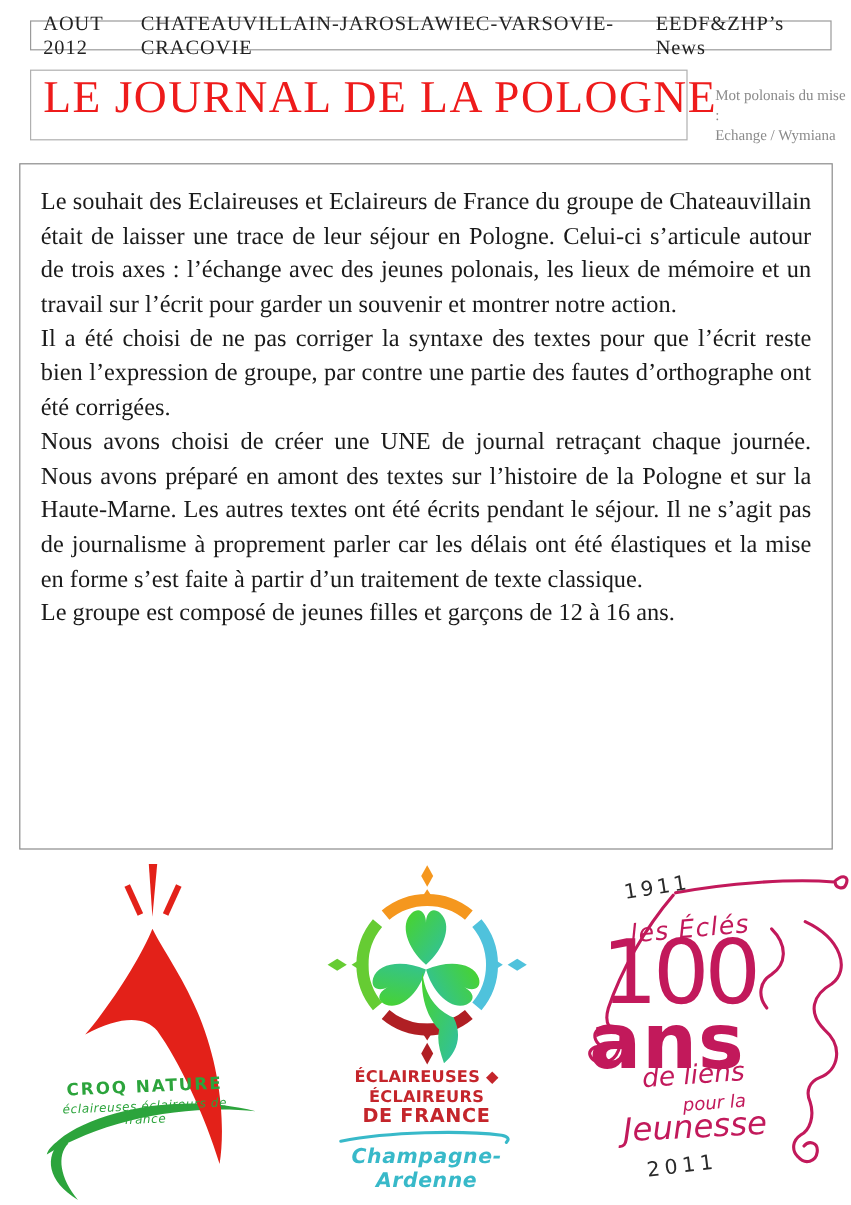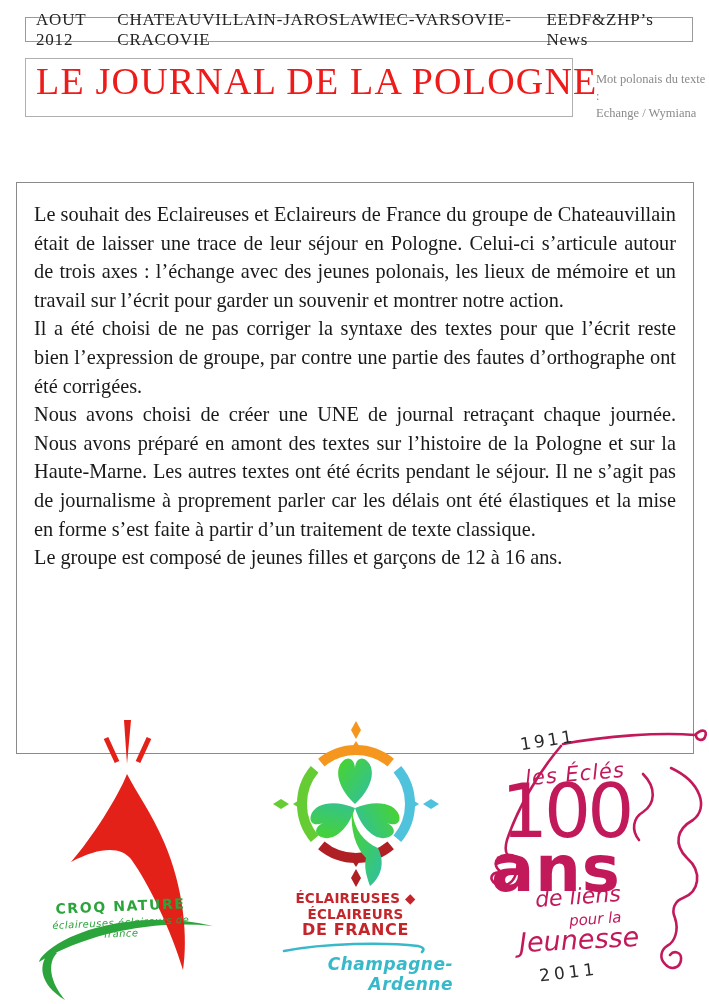--- a/index.html
+++ b/index.html
@@ -24,21 +24,21 @@
   .title-box .t { font-size:38px; letter-spacing:1.2px; color:#ee1b1b; white-space:nowrap; }
   .word-day {
     position:absolute; left:596px; top:71px; width:110px;
     font-size:12.5px; line-height:17px; color:#8a8a8a;
   }
   
   .article-box {
     position:absolute; left:16px; top:136px; width:678px; height:572px;
     border:1px solid #8a8a8a; background:#fff;
     padding:17px 17px 0 17px;
-    font-size:20.3px; line-height:28.6px; text-align:justify; color:#1a1a1a;margin-top:46px;
+    font-size:20.3px; line-height:28.6px; text-align:justify; color:#1a1a1a;
   }
   
   .logo { position:absolute; }
   .croq   { left:25px;  top:712px; width:215px; height:292px; }
   .eedf   { left:258px; top:718px; width:195px; height:272px; }
   .cent   { left:475px; top:712px; width:234px; height:292px; }
   .croq svg.art { position:absolute; left:0; top:0; }
   .croq .name {
     position:absolute; left:18px; top:186px; width:155px; text-align:center;
     font-family:"DejaVu Sans", sans-serif; font-weight:bold; font-size:14px;
@@ -51,21 +51,21 @@
   }
   .eedf svg.compass { position:absolute; left:8px; top:0; }
   .eedf .l1, .eedf .l2 {
     position:absolute; width:100%; text-align:center;
     font-family:"DejaVu Sans", sans-serif; font-weight:bold; color:#c4252b;
   }
   .eedf .l1 { top:172px; font-size:13.5px; letter-spacing:0.2px; }
   .eedf .l2 { top:202px; font-size:16px; letter-spacing:0.6px; }
   .eedf svg.swoosh { position:absolute; left:22px; top:222px; }
   .eedf .region {
-    position:absolute; top:236px; width:100%; text-align:right;
+    position:absolute; top:236px; width:100%; text-align:center;
     font-family:"DejaVu Sans", sans-serif; font-weight:bold; font-style:italic;
     font-size:17px; color:#38b9c9; letter-spacing:0.5px;
   }
   .cent svg.ribbon { position:absolute; left:0; top:0; }
   .cent div { position:absolute; font-family:"DejaVu Sans", sans-serif; color:#c2195b; white-space:nowrap; }
   .cent .y1911 { left:45px; top:18px;  font-size:17px; color:#2a2a2a; letter-spacing:3px; transform:rotate(-9deg); }
   .cent .ecles { left:50px; top:50px;  font-size:21px; font-style:italic; letter-spacing:1px; transform:rotate(-5deg); }
   .cent .big1  { left:26px; top:56px;  font-size:74px; font-weight:normal; letter-spacing:-4px; }
   .cent .big2  { left:16px; top:120px; font-size:64px; font-weight:bold; letter-spacing:1px; }
   .cent .dl    { left:60px; top:172px; font-size:22px; font-style:italic; transform:rotate(-4deg); }
@@ -79,21 +79,21 @@
 <div class="masthead">
   <span>AOUT 2012</span>
   <span>CHATEAUVILLAIN-JAROSLAWIEC-VARSOVIE-CRACOVIE</span>
   <span>EEDF&amp;ZHP’s News</span>
 </div>
 
 <div class="title-box">
   <span class="t">LE JOURNAL DE LA POLOGNE</span>
 </div>
 <div class="word-day">
-  <div>Mot polonais du texte :</div>
+  <div>Mot polonais du mise :</div>
   <div>Echange / Wymiana</div>
 </div>
 
 <div class="article-box">
   <div>Le souhait des Eclaireuses et Eclaireurs de France du groupe de Chateauvillain était de laisser une trace de leur séjour en Pologne. Celui-ci s’articule autour de trois axes : l’échange avec des jeunes polonais, les lieux de mémoire et un travail sur l’écrit pour garder un souvenir et montrer notre action.</div>
   <div>Il a été choisi de ne pas corriger la syntaxe des textes pour que l’écrit reste bien l’expression de groupe, par contre une partie des fautes d’orthographe ont été corrigées.</div>
   <div>Nous avons choisi de créer une UNE de journal retraçant chaque journée. Nous avons préparé en amont des textes sur l’histoire de la Pologne et sur la Haute-Marne. Les autres textes ont été écrits pendant le séjour. Il ne s’agit pas de journalisme à proprement parler car les délais ont été élastiques et la mise en forme s’est faite à partir d’un traitement de texte classique.</div>
   <div>Le groupe est composé de jeunes filles et garçons de 12 à 16 ans.</div>
 </div>
 

